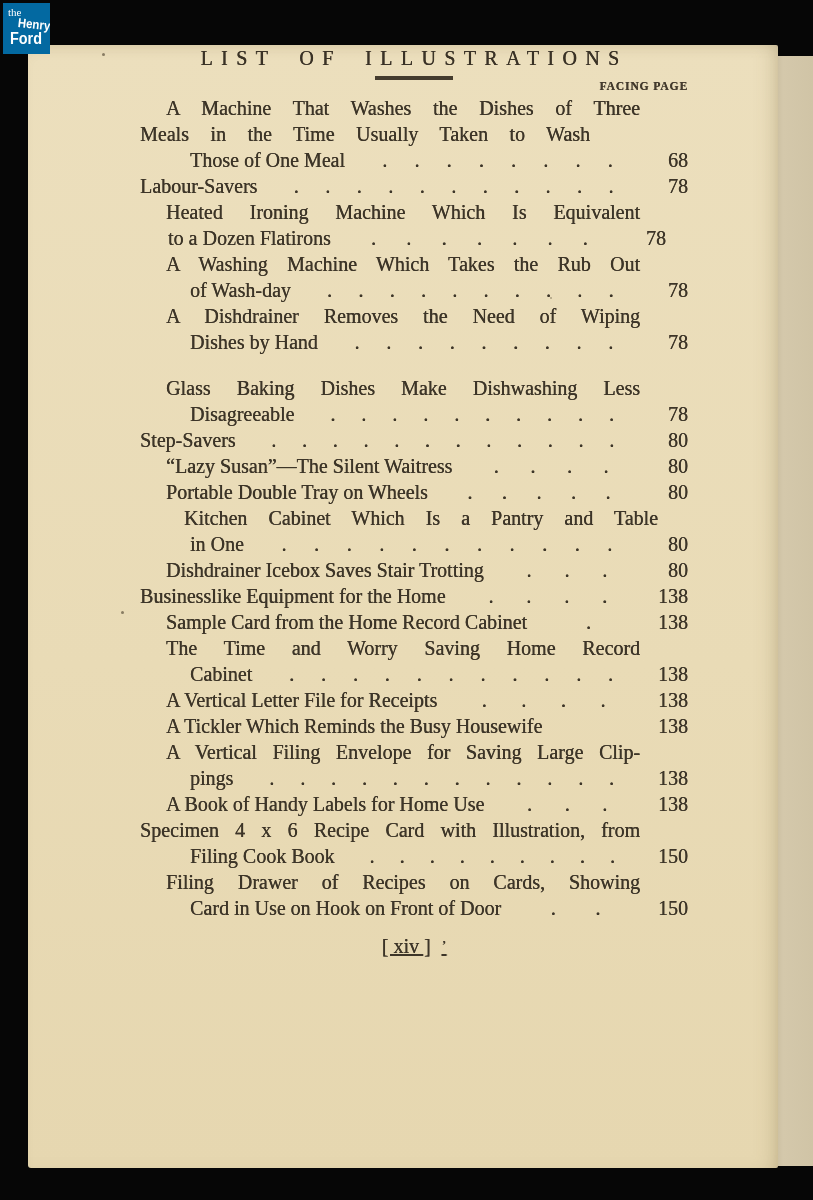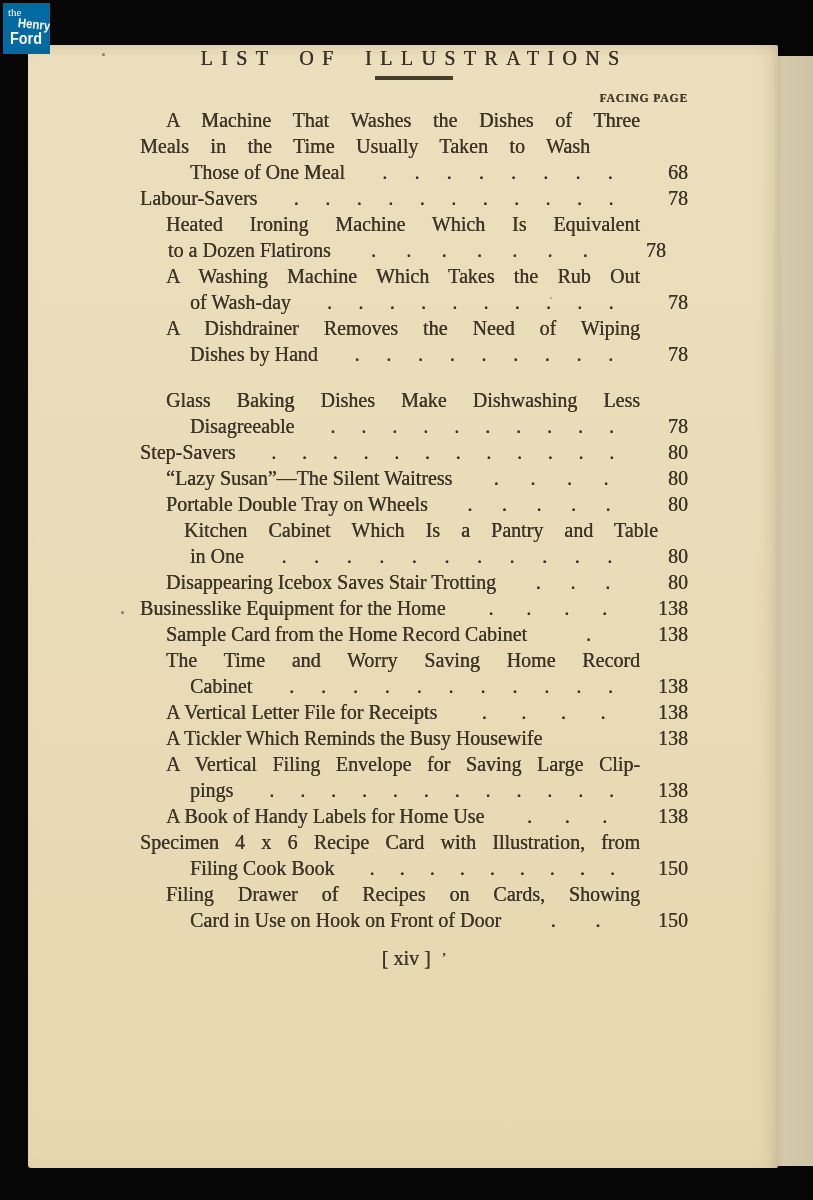--- a/index.html
+++ b/index.html
@@ -29,38 +29,38 @@
   }
 
   .title{
     text-align:center;font-size:20px;line-height:26px;
     letter-spacing:.42em;word-spacing:10px;color:#3a3226;
   }
   .title-rule{
     width:78px;height:4px;background:#453c2e;margin:5px auto 0 auto;
   }
   .facing{
-    margin-top:12px;text-align:right;
+    text-align:right;
     font-size:11.5px;font-weight:bold;letter-spacing:.08em;color:#443b2d;
   }
 
   .entries{margin-top:3px;}
   .line{
     display:flex;align-items:baseline;height:26px;
     font-size:20px;line-height:26px;white-space:nowrap;
   }
   .line.justify{
     display:block;text-align:justify;text-align-last:justify;white-space:normal;
   }
   .txt{white-space:nowrap;}
   .dots{flex:1;display:flex;justify-content:space-evenly;align-items:baseline;margin:0 8px 0 10px;overflow:hidden;}
   .dots i{font-style:normal;}
   .num{width:40px;text-align:right;flex:none;}
 
-  .folio{margin-top:14px;text-align:center;font-size:20px;color:#3d3528;}
+  .folio{margin-top:14px;text-align:center;font-size:20px;color:#3d3528;text-decoration:underline;}
   .folio-mark{font-size:14px;margin-left:11px;vertical-align:2px;}
 
   
   .speck{position:absolute;border-radius:50%;background:rgba(72,60,42,.6);}
   .speck.s1{left:74px;top:8px;width:3px;height:3px;}
   .speck.s2{left:93px;top:566px;width:3px;height:3px;}
   .speck.s3{left:522px;top:252px;width:2px;height:2px;background:rgba(72,60,42,.4);}
 
   
   .logo{
@@ -272,21 +272,21 @@
             <i>.</i>
             <i>.</i>
             <i>.</i>
             <i>.</i>
             <i>.</i>
             <i>.</i>
           </span>
     <span class="num">80</span>
   </div>
         <div class="line" style="margin-left: 26px; width: 522px;">
-    <span class="txt">Disappearing Icebox Saves Stair Trotting</span>
+    <span class="txt">Dishdrainer Icebox Saves Stair Trotting</span>
     <span class="dots">
             <i>.</i>
             <i>.</i>
             <i>.</i>
           </span>
     <span class="num">80</span>
   </div>
         <div class="line" style="margin-left: 0px; width: 548px;">
     <span class="txt">Businesslike Equipment for the Home</span>
     <span class="dots">

